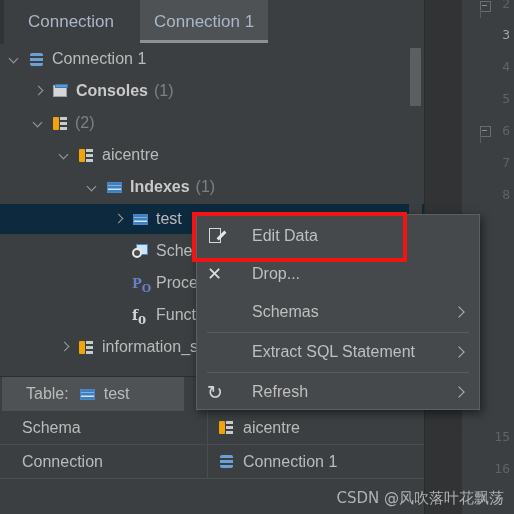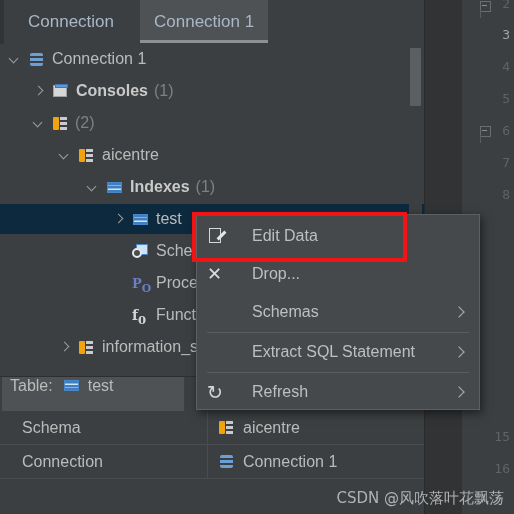--- a/index.html
+++ b/index.html
@@ -255,23 +255,23 @@
   
   .bottom {
     position: absolute; left: 0; top: 376px; width: 424px; height: 138px;
     background: #3c3f41;
     border-top: 1px solid #2e2e2e;
     z-index: 10;
   }
   .bottom-tab {
     position: absolute; left: 2px; top: 0; width: 182px; height: 34px;
     background: #4e5254;
-    display: flex; align-items: flex-start;
+    display: flex; align-items: center;
     color: #bbbbbb; font-size: 16px;
-    box-sizing: border-box; padding-left: 8px;
+    box-sizing: border-box; padding-left: 24px;
     cursor: default;
   }
   .bottom-tab .ic { margin-left: 10px; }
   .bottom-tab .tname { margin-left: 8px; }
 
   .btable {
     position: absolute; left: 0; top: 34px; width: 424px; height: 104px;
   }
   .brow {
     position: absolute; left: 0; width: 424px; height: 34px;

